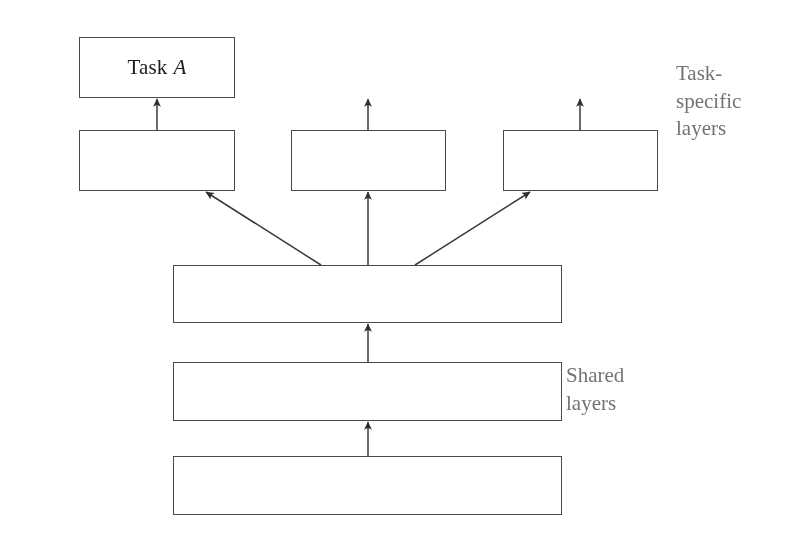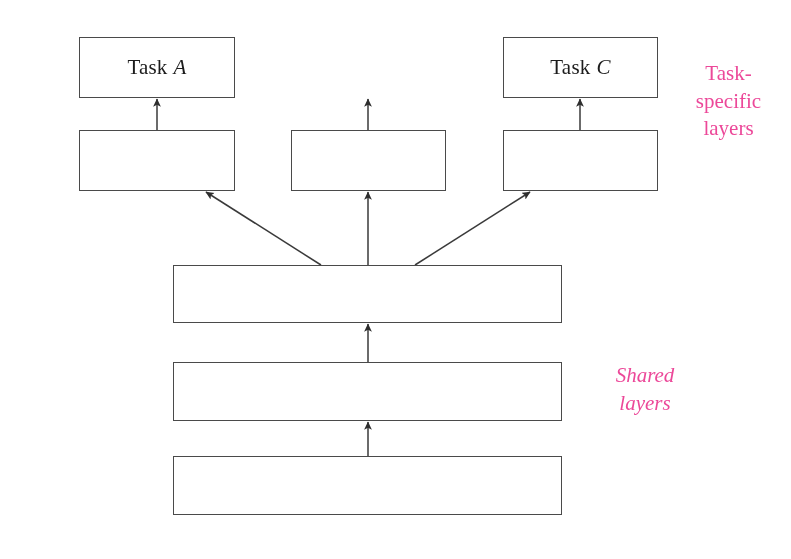--- a/index.html
+++ b/index.html
@@ -38,23 +38,22 @@
     color: #1c1c1c;
   }
   .node-label .var {
     font-style: italic;
     padding-left: 6px;
   }
   .side-label {
     position: absolute;
     font-size: 21px;
     line-height: 1.32;
-    color: #ec4899;
+    color: #737373;
     white-space: pre-line;
-    text-align: center;
   }
   svg.arrows {
     position: absolute;
     left: 0;
     top: 0;
     width: 791px;
     height: 559px;
     overflow: visible;
     pointer-events: none;
   }
@@ -85,25 +84,20 @@
 
     <line x1="368" y1="362" x2="368" y2="324" marker-end="url(#ah)"></line>
     <line x1="368" y1="456" x2="368" y2="422" marker-end="url(#ah)"></line>
   </svg>
 
   <div class="node" style="left:79px; top:37px; width:156px; height:61px;">
     <span class="node-label">
       <span>Task</span><span class="var">A</span>
     </span>
   </div>
-  <div class="node" style="left:503px; top:37px; width:155px; height:61px;">
-    <span class="node-label">
-      <span>Task</span><span class="var">C</span>
-    </span>
-  </div>
 
   <div class="node" style="left:79px; top:130px; width:156px; height:61px;">
     <span class="node-label"></span>
   </div>
   <div class="node" style="left:291px; top:130px; width:155px; height:61px;">
     <span class="node-label"></span>
   </div>
   <div class="node" style="left:503px; top:130px; width:155px; height:61px;">
     <span class="node-label"></span>
   </div>
@@ -114,16 +108,16 @@
   <div class="node" style="left:173px; top:362px; width:389px; height:59px;">
     <span class="node-label"></span>
   </div>
   <div class="node" style="left:173px; top:456px; width:389px; height:59px;">
     <span class="node-label"></span>
   </div>
 
   <div class="side-label" style="left:676px; top:60px; width:105px;">Task-
 specific
 layers</div>
-  <div class="side-label" style="left:580px; top:362px; width:130px;font-style:italic;">Shared
+  <div class="side-label" style="left:566px; top:362px; width:130px;">Shared
 layers</div>
 
 </div>
 
 </body></html>

